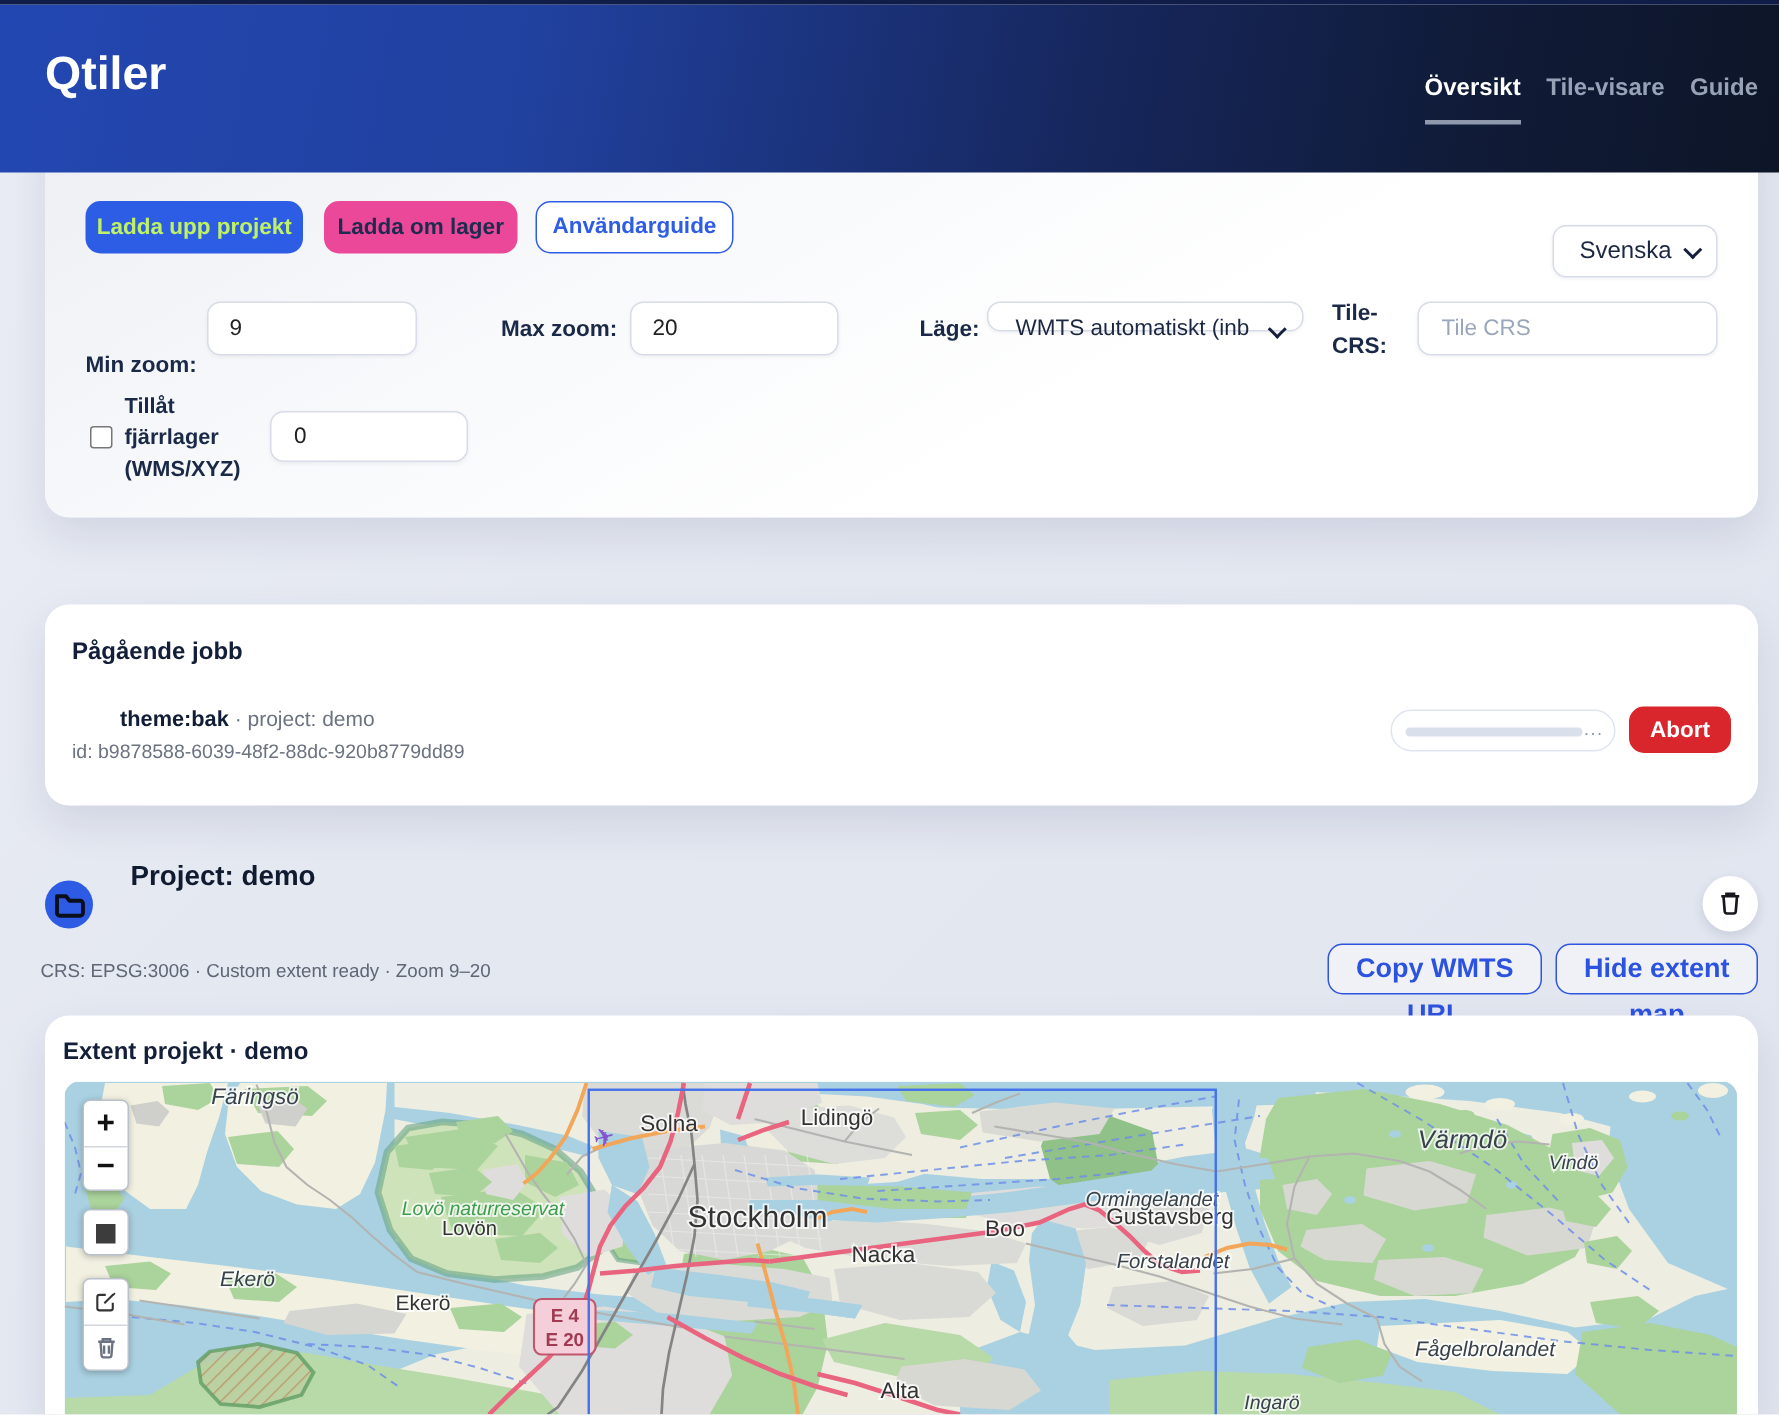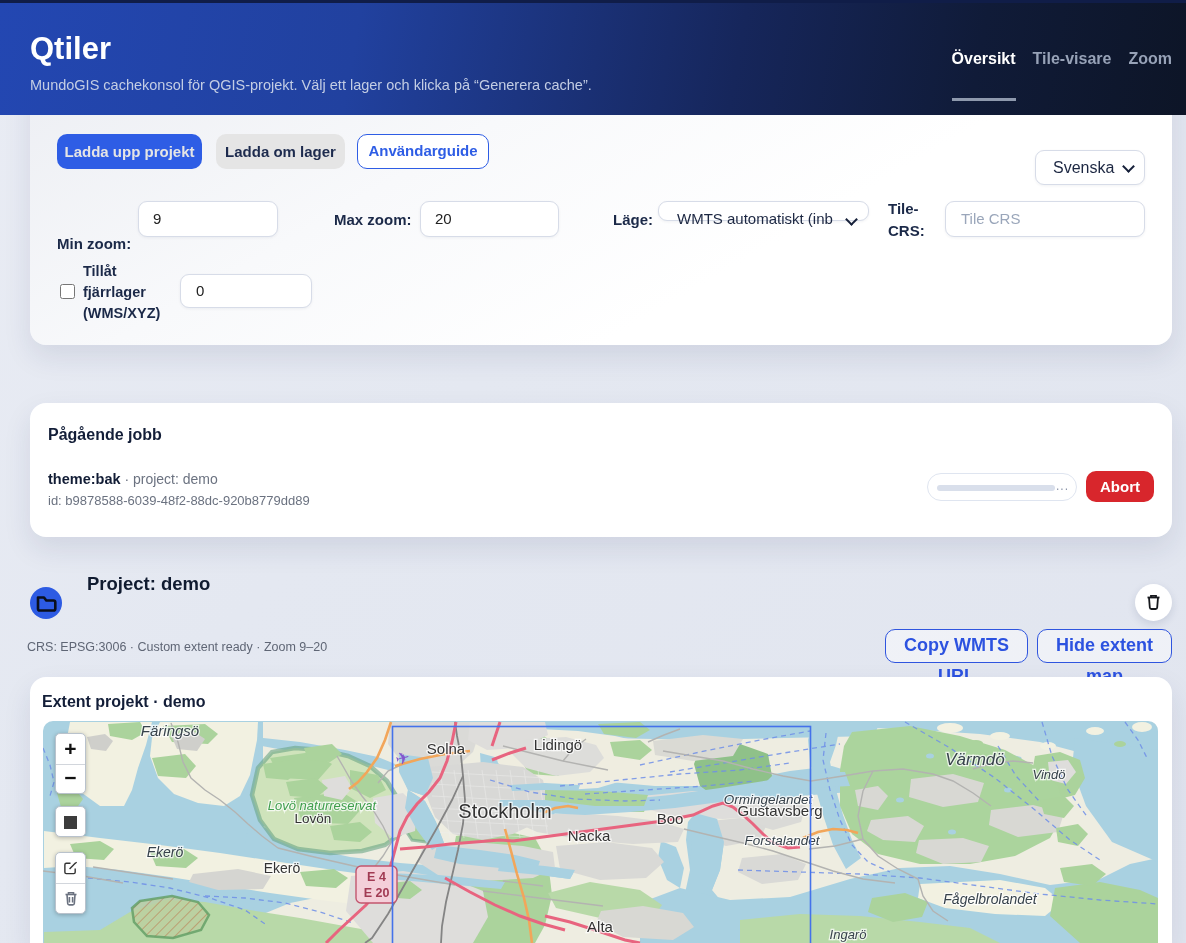--- a/index.html
+++ b/index.html
@@ -13,28 +13,28 @@
   .hdr {
     position:absolute; left:0; top:0; width:1186px; height:115px;
     background:linear-gradient(100deg,#2347b2 0%,#21419f 30%,#16265b 62%,#101b38 82%,#0d1527 100%);
     border-top:3px solid #101d48;
     z-index:30;
   }
   .hdr h1 { position:absolute; left:30px; top:28px; color:#fff; font-size:31px; font-weight:bold; letter-spacing:0px;}
   .hdr .sub { position:absolute; left:30px; top:74px; color:#c3cde4; font-size:14.5px; }
   .nav { position:absolute; right:14px; top:47px; font-size:16px; font-weight:bold; }
   .nav span { margin-left:17px; color:#97a2b7; }
-  .nav .act { color:#fff; padding-bottom:31px; border-bottom:3px solid #8e99ad; }
+  .nav .act { color:#fff; padding-bottom:13px; border-bottom:3px solid #8e99ad; }
   .card { position:absolute; background:#fff; border-radius:16px;
           box-shadow:0 12px 28px rgba(25,39,88,0.10); }
   #card1 { left:30px; top:60px; width:1142px; height:285px; z-index:5;
            background:linear-gradient(150deg,#eceef3 0%,#f8f9fb 35%,#ffffff 65%); }
   .btn { display:inline-block; border-radius:10px; font-weight:bold; font-size:15px; text-align:center; position:absolute; z-index:10;}
-  #b1 { left:57px; top:134px; width:145px; height:35px; line-height:35px; background:#2e5de5; color:#e5e5e5; }
-  #b2 { left:216px; top:134px; width:129px; height:35px; line-height:35px; background:#e5e5e5; color:#1d2b4e; }
+  #b1 { left:57px; top:134px; width:145px; height:35px; line-height:35px; background:#2e5de5; color:#bef264; }
+  #b2 { left:216px; top:134px; width:129px; height:35px; line-height:35px; background:#ec4899; color:#1d2b4e; }
   #b3 { left:357px; top:134px; width:132px; height:35px; line-height:32px; background:#fff; color:#2e5de5; border:1.5px solid #2e5de5; }
   .sel { position:absolute; background:#fff; border:1px solid #d7dce8; border-radius:9px;
          font-size:16px; color:#1c2742; box-shadow:0 1px 3px rgba(20,30,70,0.06); z-index:10;}
   .chev { position:absolute; width:9px; height:9px; border-right:2.4px solid #16203a; border-bottom:2.4px solid #16203a;
           transform:rotate(45deg); }
   .lbl { position:absolute; font-size:15px; font-weight:bold; color:#1b2948; z-index:10;}
   .inp { position:absolute; background:#fff; border:1px solid #d7dce8; border-radius:9px;
          font-size:15px; color:#222; box-shadow:0 1px 3px rgba(20,30,70,0.06); z-index:10;}
   .ph { color:#9aa6ba; }
   #card2 { left:30px; top:403px; width:1142px; height:134px; }
@@ -76,21 +76,21 @@
   <span class="lbl" style="left:613px; top:211px;">Läge:</span>
   <div class="sel" style="left:658px; top:201px; width:211px; height:20px; line-height:34px; padding-left:18px; font-size:15px;">WMTS automatiskt (inb<span class="chev" style="left:188px; top:13px;"></span></div>
   <span class="lbl" style="left:888px; top:198px; line-height:22px;">Tile-<br>CRS:</span>
   <div class="inp ph" style="left:945px; top:201px; width:200px; height:36px; line-height:34px; padding-left:15px;">Tile CRS</div>
   <input type="checkbox" style="position: absolute; left: 60px; top: 284px; width: 15px; height: 15px; z-index: 10;">
   <span class="lbl" style="left:83px; top:261px; font-size:14.5px; line-height:21px;">Tillåt<br>fjärrlager<br>(WMS/XYZ)</span>
   <div class="inp" style="left:180px; top:274px; width:132px; height:34px; line-height:32px; padding-left:15px;">0</div>
 
   <div id="card2" class="card"></div>
   <h2 class="sec" style="left:48px; top:426px;">Pågående jobb</h2>
-  <div class="jobline" style="top:471px;"><b style="color:#111c35;font-size:14.5px;">theme:bak</b> <span style="color:#6b7280;">· project: demo</span></div>
+  <div class="jobline" style="top:471px;"><b style="color:#111c35;font-size:14.5px;margin-left:32px;">theme:bak</b> <span style="color:#6b7280;">· project: demo</span></div>
   <div class="jobline" style="top:493px; font-size:13px;">id: b9878588-6039-48f2-88dc-920b8779dd89</div>
   <div class="prog">
     <div class="bar"></div>
     <div class="dots">...</div>
   </div>
   <span id="abort" class="btn">Abort</span>
 
   <div class="proj-ico">
     <svg width="32" height="32" viewBox="0 0 32 32">
       <path d="M8 10.5 h6 l2.3 3 h7.2 a1.8 1.8 0 0 1 1.8 1.8 v6.4 a1.8 1.8 0 0 1 -1.8 1.8 h-13.7 a1.8 1.8 0 0 1 -1.8 -1.8 z" fill="none" stroke="#0a0f1c" stroke-width="2.6" stroke-linejoin="round"></path>
@@ -346,15 +346,14 @@
         <g fill="none" stroke="#6b7280" stroke-width="1.6">
           <path d="M1.5 3.5 h11"></path>
           <path d="M4.5 3.5 v-1.7 h5 v1.7"></path>
           <path d="M3 3.5 l0.7 9 a1.5 1.5 0 0 0 1.5 1.4 h3.6 a1.5 1.5 0 0 0 1.5 -1.4 l0.7 -9"></path>
           <path d="M5.4 6 v5.5 M8.6 6 v5.5"></path>
         </g>
       </svg></div>
   </div>
   <div class="nav2 hdr">
     <h1>Qtiler</h1>
-    <div class="sub">MundoGIS cachekonsol för QGIS-projekt. Välj ett lager och klicka på “Generera cache”.</div>
-    <div class="nav"><span class="act">Översikt</span><span>Tile-visare</span><span>Zoom</span></div>
+    <div class="nav"><span class="act">Översikt</span><span>Tile-visare</span><span>Guide</span></div>
   </div>
 
 </body></html>

